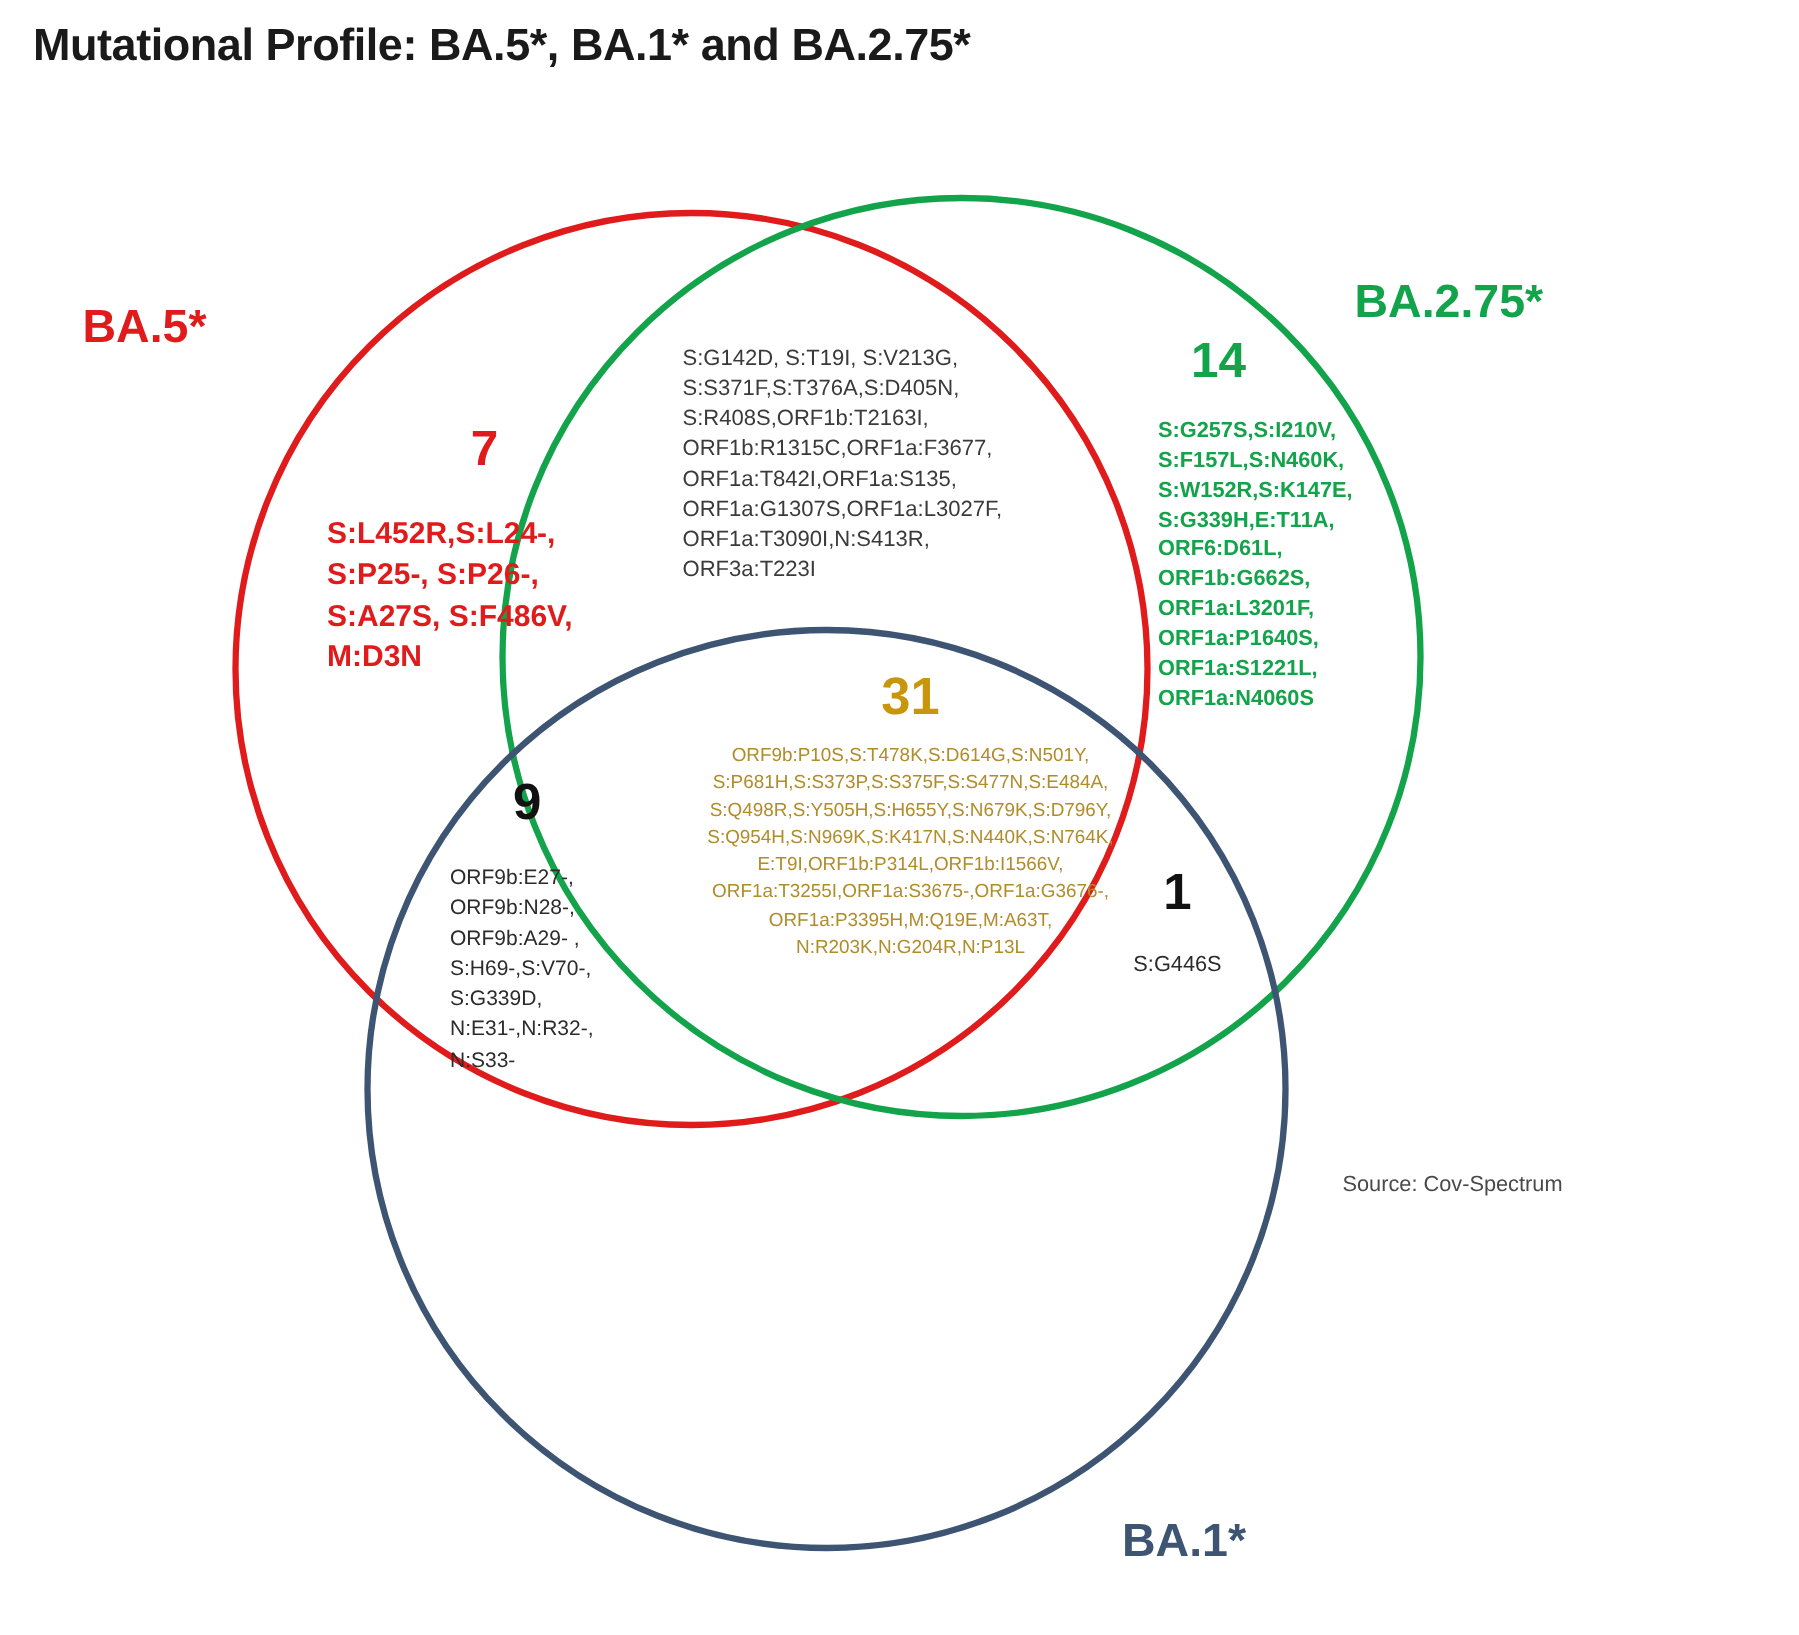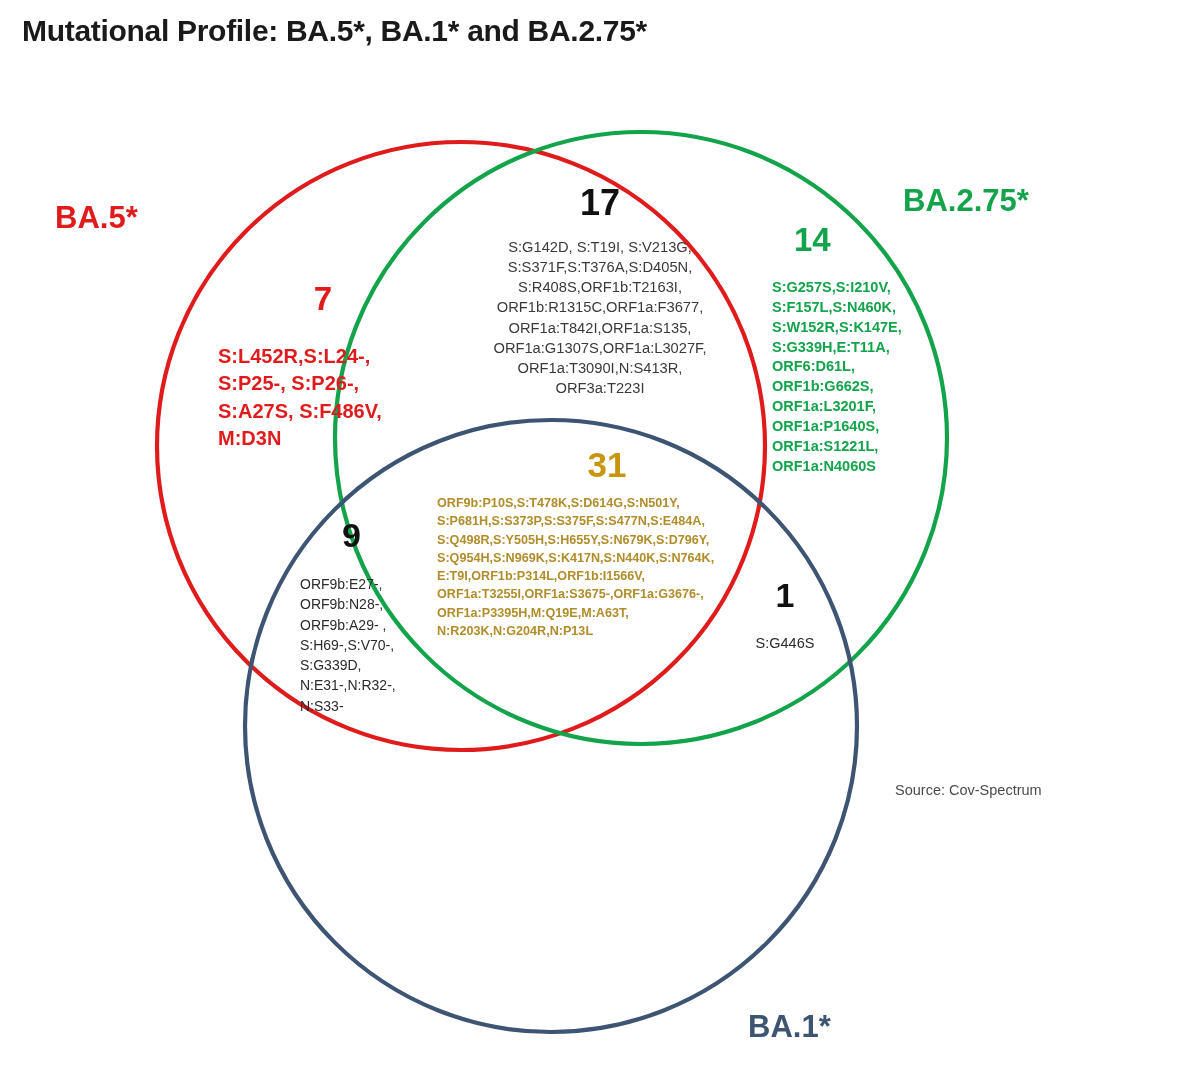--- a/index.html
+++ b/index.html
@@ -56,31 +56,31 @@
   }
 
   
   #region-ba5-only { left: 218px; top: 282px; width: 210px; }
   #region-ba5-only .count { font-size: 33px; color: #e01b1b; margin-bottom: 28px; }
   #region-ba5-only .muts  { font-size: 20px; font-weight: bold; color: #e01b1b; text-align: left; }
 
   
   #region-ba5-ba275 { left: 455px; top: 185px; width: 290px; }
   #region-ba5-ba275 .count { font-size: 36px; color: #111; margin-bottom: 16px; }
-  #region-ba5-ba275 .muts  { font-size: 14.7px; color: #3a3a3a; text-align: center; }
+  #region-ba5-ba275 .muts  { font-size: 14.7px; color: #3a3a3a; text-align: left; margin-top: 44px; }
 
   
   #region-ba275-only { left: 772px; top: 223px; width: 190px; }
   #region-ba275-only .count { font-size: 33px; color: #13a34a; margin-bottom: 22px; text-align: left; padding-left: 22px; }
   #region-ba275-only .muts  { font-size: 14.5px; font-weight: bold; color: #13a34a; text-align: left; }
 
   
   #region-center { left: 425px; top: 447px; width: 340px; margin-left: 12px; }
   #region-center .count { font-size: 35px; color: #c8960c; margin-bottom: 12px; }
-  #region-center .muts  { font-size: 12.6px; font-weight: bold; color: #b08c2a; text-align: left; line-height: 1.45; }
+  #region-center .muts  { font-size: 12.6px; font-weight: normal; color: #b08c2a; text-align: center; line-height: 1.45; }
 
   
   #region-ba5-ba1 { left: 300px; top: 518px; width: 165px; }
   #region-ba5-ba1 .count { font-size: 34px; color: #111; margin-bottom: 22px; text-align: left; padding-left: 42px; }
   #region-ba5-ba1 .muts  { font-size: 14px; color: #2b2b2b; text-align: left; line-height: 1.45; }
 
   
   #region-ba1-ba275 { left: 715px; top: 578px; width: 140px; }
   #region-ba1-ba275 .count { font-size: 34px; color: #111; margin-bottom: 22px; }
   #region-ba1-ba275 .muts  { font-size: 14.5px; color: #2b2b2b; text-align: center; }
@@ -118,21 +118,20 @@
 
   <div class="region" id="region-ba5-only">
     <div class="count">7</div>
     <div class="muts">S:L452R,S:L24-,
 S:P25-, S:P26-,
 S:A27S, S:F486V,
 M:D3N</div>
   </div>
 
   <div class="region" id="region-ba5-ba275">
-    <div class="count">17</div>
     <div class="muts">S:G142D, S:T19I,  S:V213G,
 S:S371F,S:T376A,S:D405N,
 S:R408S,ORF1b:T2163I,
 ORF1b:R1315C,ORF1a:F3677,
 ORF1a:T842I,ORF1a:S135,
 ORF1a:G1307S,ORF1a:L3027F,
 ORF1a:T3090I,N:S413R,
 ORF3a:T223I</div>
   </div>
 

